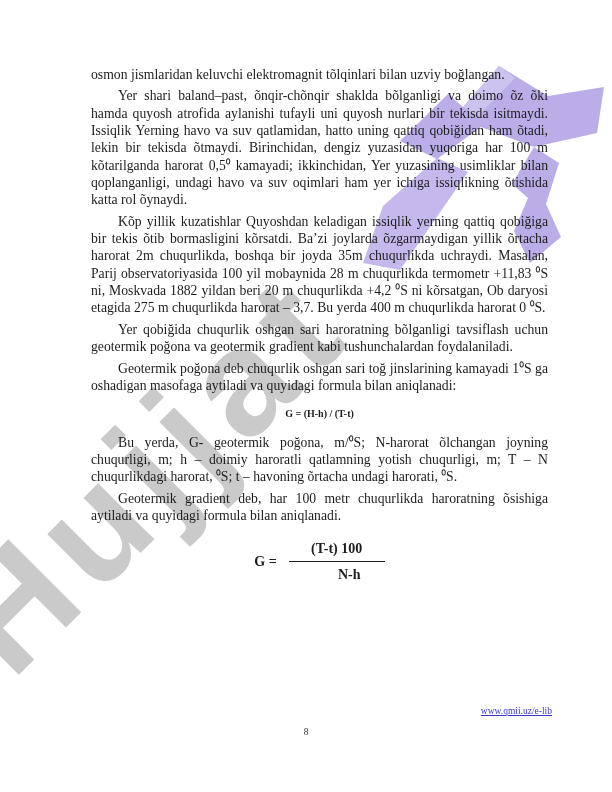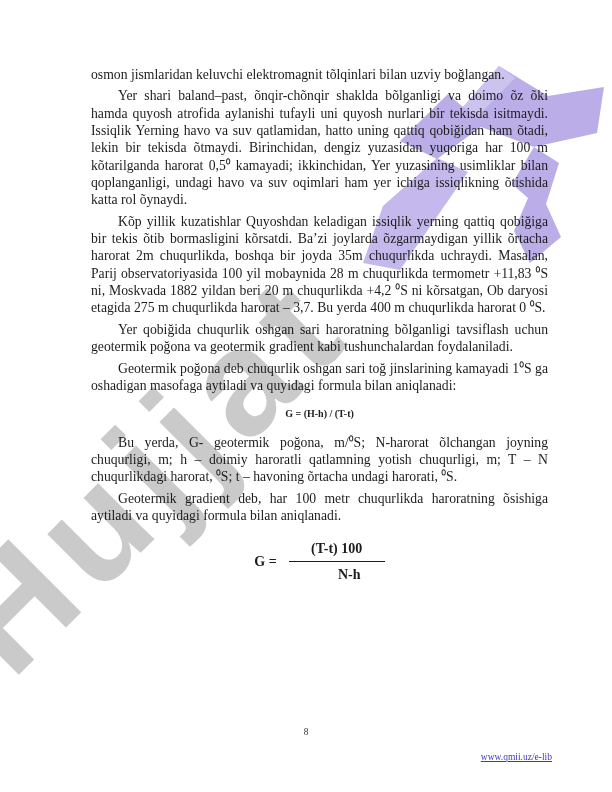--- a/index.html
+++ b/index.html
@@ -75,21 +75,21 @@
     position: absolute;
     left: 0; right: 0;
     top: 727px;
     text-align: center;
     font-size: 9.5px;
     color: #333;
     z-index: 3;
   }
   .footer-link {
     position: absolute;
-    top: 752px;
+    top: 706px;
     right: 60px;
     font-size: 9.5px;
     color: #3c35c8;
     text-decoration: underline;
     z-index: 3;
     cursor: pointer;
   }
 </style>
 </head>
 <body>

